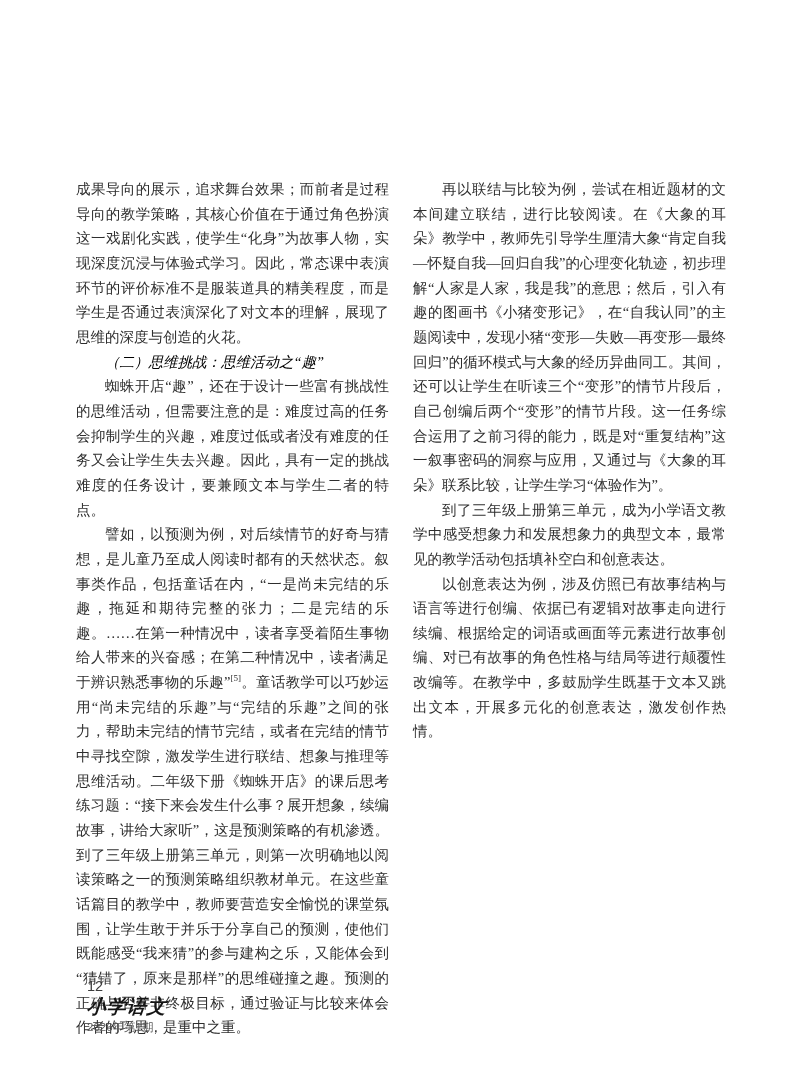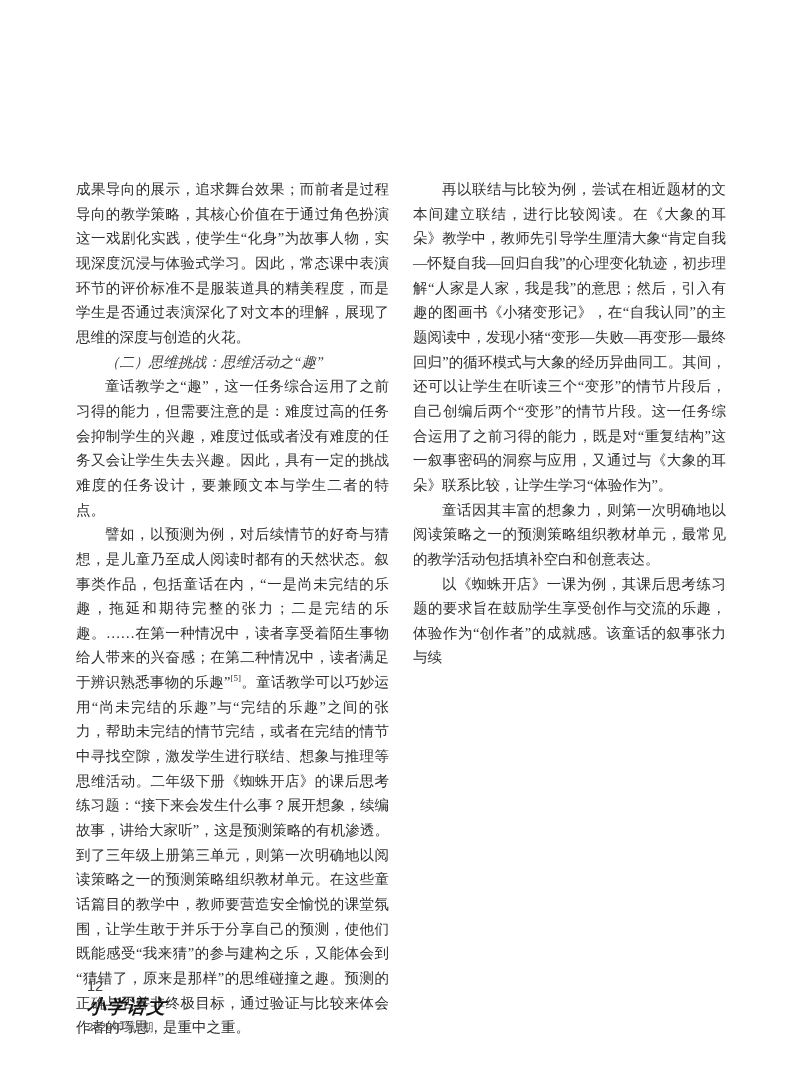--- a/index.html
+++ b/index.html
@@ -24,21 +24,21 @@
     width: 317px;
     font-size: 14.5px;
     line-height: 24.65px;
     color: #2e2e2e;
     text-align: justify;
   }
   .col p { margin: 0; text-indent: 2em; }
   .col p.cont { text-indent: 0; }
   .heading {
     font-style: italic;
-    color: #404040;
+    color: #000000;
   }
   sup.ref {
     font-size: 9px;
     line-height: 0;
     vertical-align: super;
   }
   .footer {
     position: absolute;
     left: 75px;
     top: 978px;
@@ -71,28 +71,28 @@
 </head>
 <body>
 
 <div class="page">
 
   <div class="content">
 
     <div class="col">
       <p class="cont">成果导向的展示，追求舞台效果；而前者是过程导向的教学策略，其核心价值在于通过角色扮演这一戏剧化实践，使学生“化身”为故事人物，实现深度沉浸与体验式学习。因此，常态课中表演环节的评价标准不是服装道具的精美程度，而是学生是否通过表演深化了对文本的理解，展现了思维的深度与创造的火花。</p>
       <p class="heading">（二）思维挑战：思维活动之“趣”</p>
-      <p>童话教学之“趣”，这一任务综合运用了之前习得的能力，但需要注意的是：难度过高的任务会抑制学生的兴趣，难度过低或者没有难度的任务又会让学生失去兴趣。因此，具有一定的挑战难度的任务设计，要兼顾文本与学生二者的特点。</p>
+      <p>蜘蛛开店“趣”，还在于设计一些富有挑战性的思维活动，但需要注意的是：难度过高的任务会抑制学生的兴趣，难度过低或者没有难度的任务又会让学生失去兴趣。因此，具有一定的挑战难度的任务设计，要兼顾文本与学生二者的特点。</p>
       <p><span>譬如，以预测为例，对后续情节的好奇与猜想，是儿童乃至成人阅读时都有的天然状态。叙事类作品，包括童话在内，“一是尚未完结的乐趣，拖延和期待完整的张力；二是完结的乐趣。……在第一种情况中，读者享受着陌生事物给人带来的兴奋感；在第二种情况中，读者满足于辨识熟悉事物的乐趣”</span><sup class="ref">[5]</sup><span>。童话教学可以巧妙运用“尚未完结的乐趣”与“完结的乐趣”之间的张力，帮助未完结的情节完结，或者在完结的情节中寻找空隙，激发学生进行联结、想象与推理等思维活动。二年级下册《蜘蛛开店》的课后思考练习题：“接下来会发生什么事？展开想象，续编故事，讲给大家听”，这是预测策略的有机渗透。到了三年级上册第三单元，则第一次明确地以阅读策略之一的预测策略组织教材单元。在这些童话篇目的教学中，教师要营造安全愉悦的课堂氛围，让学生敢于并乐于分享自己的预测，使他们既能感受“我来猜”的参与建构之乐，又能体会到“猜错了，原来是那样”的思维碰撞之趣。预测的正确与否并非终极目标，通过验证与比较来体会作者的巧思，是重中之重。</span></p>
     </div>
 
     <div class="col">
       <p>再以联结与比较为例，尝试在相近题材的文本间建立联结，进行比较阅读。在《大象的耳朵》教学中，教师先引导学生厘清大象“肯定自我—怀疑自我—回归自我”的心理变化轨迹，初步理解“人家是人家，我是我”的意思；然后，引入有趣的图画书《小猪变形记》，在“自我认同”的主题阅读中，发现小猪“变形—失败—再变形—最终回归”的循环模式与大象的经历异曲同工。其间，还可以让学生在听读三个“变形”的情节片段后，自己创编后两个“变形”的情节片段。这一任务综合运用了之前习得的能力，既是对“重复结构”这一叙事密码的洞察与应用，又通过与《大象的耳朵》联系比较，让学生学习“体验作为”。</p>
-      <p>童话因其丰富的想象力，则第一次明确地以阅读策略之一的预测策略组织教材单元，最常见的教学活动包括填补空白和创意表达。</p>
-      <p>以《蜘蛛开店》一课为例，其课后思考练习题的要求旨在鼓励学生享受创作与交流的乐趣，体验作为“创作者”的成就感。该童话的叙事张力与续</p>
+      <p>到了三年级上册第三单元，成为小学语文教学中感受想象力和发展想象力的典型文本，最常见的教学活动包括填补空白和创意表达。</p>
+      <p>以创意表达为例，涉及仿照已有故事结构与语言等进行创编、依据已有逻辑对故事走向进行续编、根据给定的词语或画面等元素进行故事创编、对已有故事的角色性格与结局等进行颠覆性改编等。在教学中，多鼓励学生既基于文本又跳出文本，开展多元化的创意表达，激发创作热情。</p>
     </div>
 
   </div>
 
   <div class="footer">
     <span class="pagenum">12</span>
     <span class="logo">小学语文</span>
     <span class="issue">2026年第1期</span>
   </div>
 

